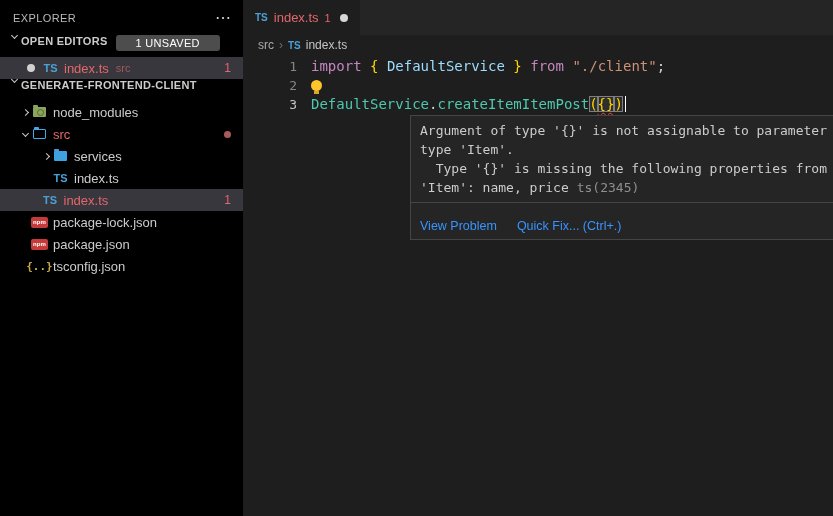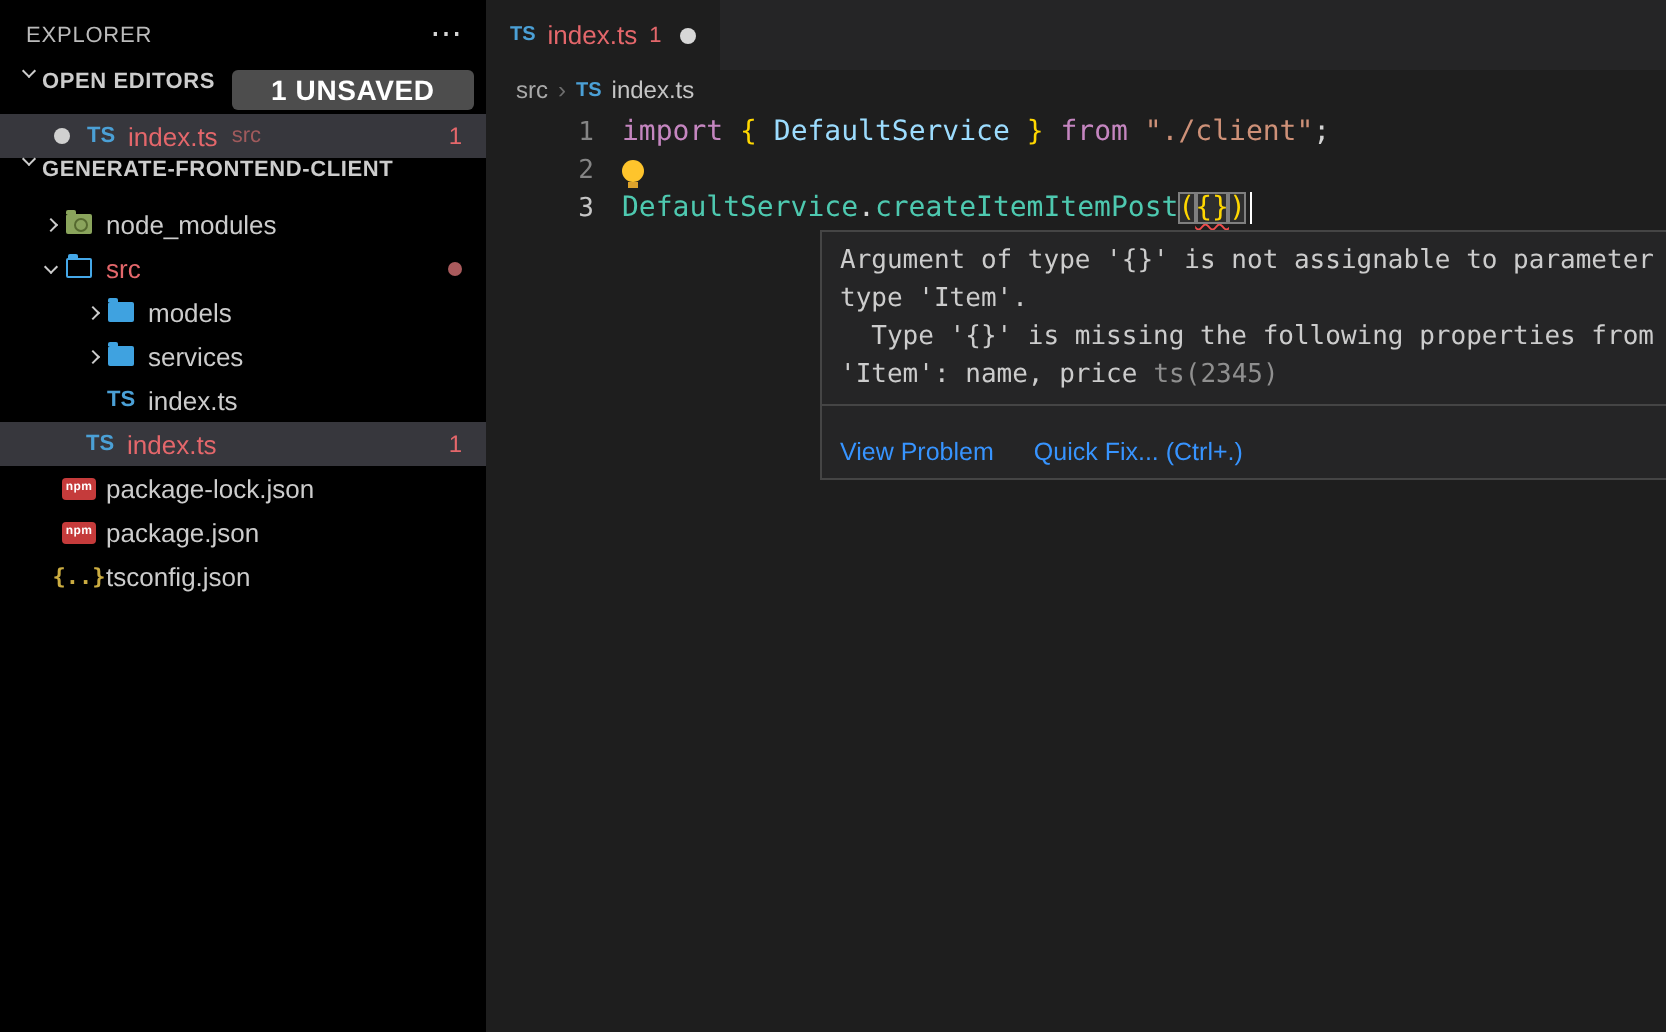--- a/index.html
+++ b/index.html
@@ -13,21 +13,21 @@
   .sb-title { height:35px; display:flex; align-items:center; padding:0 12px 0 13px; }
   .sb-title-text { font-size:11px; color:#bbbbbb; letter-spacing:.4px; }
   .more-icon { margin-left:auto; color:#d4d4d4; font-size:16px; line-height:10px; cursor:pointer; }
 
   .sect { height:22px; display:flex; align-items:flex-start; padding-left:7px; cursor:pointer; }
   .sect-label { font-size:11px; font-weight:bold; color:#cccccc; letter-spacing:.3px; }
   .chevslot { width:14px; display:inline-flex; justify-content:center; flex:none; }
   .chev { width:5px; height:5px; border-right:1.4px solid #cccccc; border-bottom:1.4px solid #cccccc; display:inline-block; }
   .chev.exp { transform:rotate(45deg); margin-top:-2px; }
   .chev.col { transform:rotate(-45deg); }
-  .unsaved-badge { margin-left:8px; background:#4d4d4d; color:#ffffff; font-size:14px; font-weight:bold;
+  .unsaved-badge { margin-left:8px; background:#4d4d4d; color:#ffffff; font-size:11px; font-weight:normal;
                    padding:2px 20px; border-radius:3px; letter-spacing:.3px; }
 
   .oe-row { height:22px; display:flex; align-items:center; padding:0 12px 0 27px; background:#37373d; cursor:pointer; }
   .mod-dot { width:8px; height:8px; border-radius:50%; background:#d0d0d0; flex:none; margin-right:8px; }
   .row-label { font-size:13px; color:#cccccc; white-space:nowrap; }
   .err-text { color:#e4676b; }
   .decorator { font-size:11px; color:#a05a5c; margin-left:7px; }
   .badge-num { margin-left:auto; color:#e4676b; font-size:12px; }
   .src-dot { margin-left:auto; width:7px; height:7px; border-radius:50%; background:#a95a5c; }
 
@@ -144,29 +144,20 @@
           <span class="row-label err-text">src</span>
           <span class="src-dot"></span>
         </div>
         <div class="trow" style="padding-left: 39px;">
           <span class="chevslot">
             <span class="chev col"></span>
           </span>
           <span class="ico">
             <span class="icon-folder"></span>
           </span>
-          <span class="row-label">models</span>
-        </div>
-        <div class="trow" style="padding-left: 39px;">
-          <span class="chevslot">
-            <span class="chev col"></span>
-          </span>
-          <span class="ico">
-            <span class="icon-folder"></span>
-          </span>
           <span class="row-label">services</span>
         </div>
         <div class="trow" style="padding-left: 39px;">
           <span class="chevslot"></span>
           <span class="ico">
             <span class="ts-ico">TS</span>
           </span>
           <span class="row-label">index.ts</span>
         </div>
         <div class="trow selected" style="padding-left: 28.5px;">

